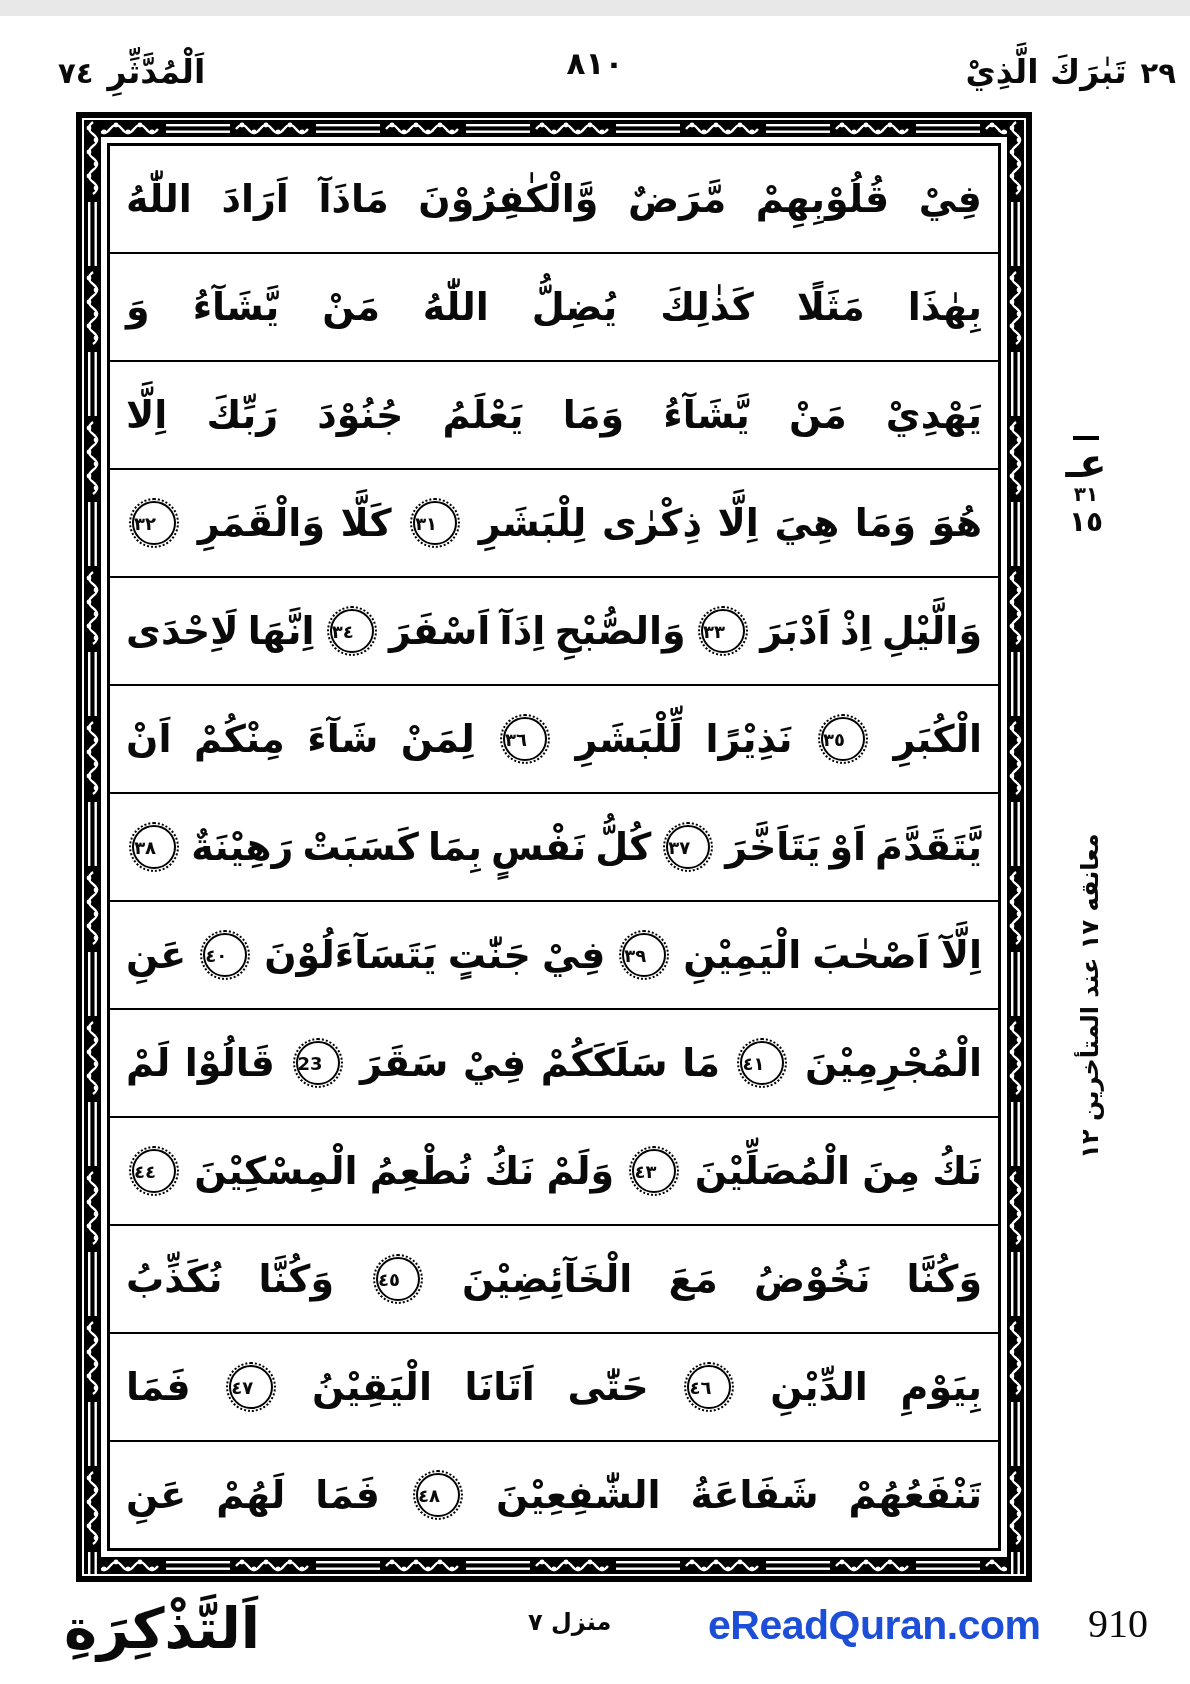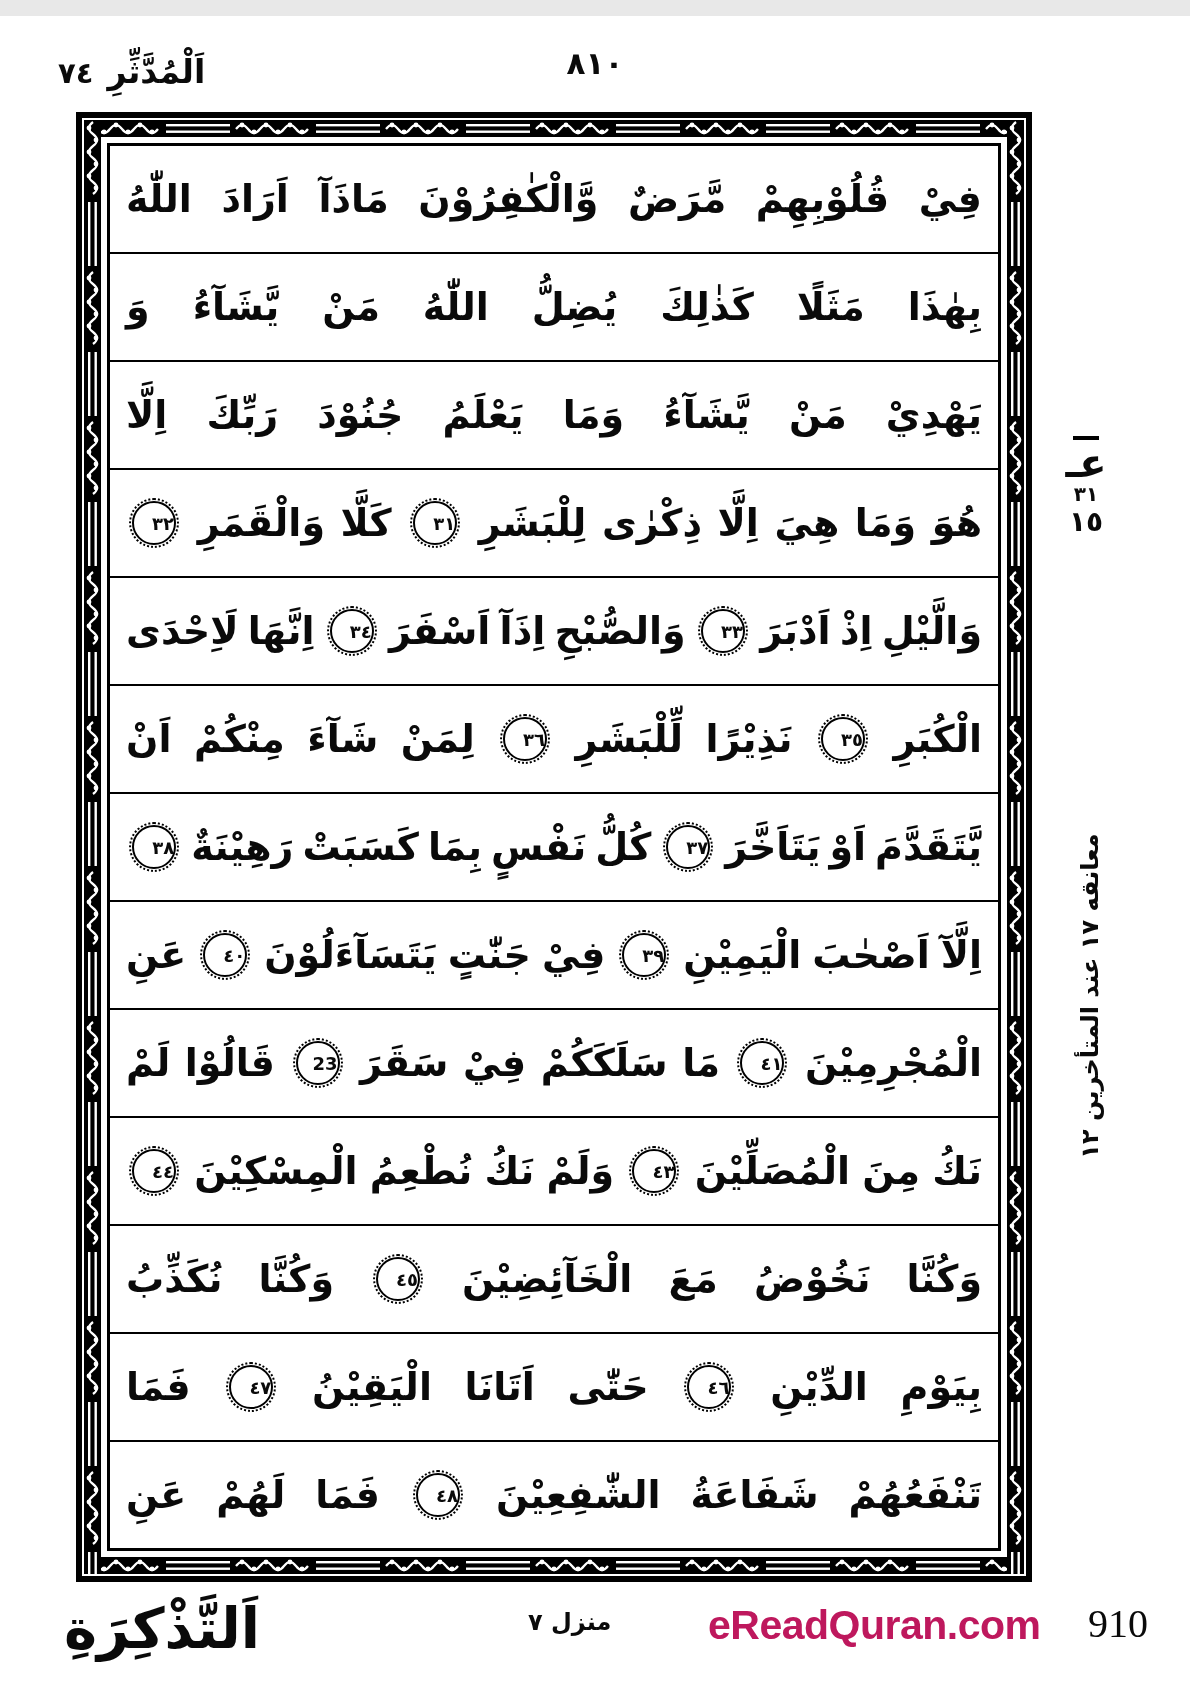--- a/index.html
+++ b/index.html
@@ -35,21 +35,21 @@
   .inner { width:100%; height:100%; border:3px solid #000;
            display:flex; flex-direction:column; background:#fff; }
 
   
   .qline { flex:1; display:flex; direction:rtl; align-items:center;
            justify-content:space-between; padding:0 16px;
            font-weight:bold; font-size:38px; white-space:nowrap;
            border-bottom:2.5px solid #000; overflow:visible; }
   .qline:last-child { border-bottom:none; }
   .word { display:inline-block; }
-  .ayah-marker { display:inline-flex; align-items:center; justify-content:flex-start;
+  .ayah-marker { display:inline-flex; align-items:center; justify-content:flex-end;
                  width:44px; height:44px; min-width:44px; border-radius:50%;
                  border:2px solid #000; outline:2px dotted #000; outline-offset:1.5px;
                  background:#fff; margin:0 6px; }
   .ayah-marker span { font-size:18px; font-weight:bold; line-height:1; padding-top:2px; }
 
   
   .ruku { position:absolute; left:1050px; top:420px; width:72px; text-align:center;
           font-weight:bold; line-height:1.05; }
   .ruku .dash { width:26px; border-top:4px solid #000; margin:0 auto 2px; }
   .ruku .ain  { font-size:40px; }
@@ -74,20 +74,24 @@
 </head>
 <body>
 
 <div id="screen">
 
   <div class="hdr hdr-left">
     <span class="hdr-num">٧٤</span>
     <span>اَلْمُدَّثِّرِ</span>
   </div>
   <div class="hdr-center">٨١٠</div>
+  <div class="hdr hdr-right">
+    <span>تَبٰرَكَ الَّذِيْ</span>
+    <span class="hdr-num">٢٩</span>
+  </div>
 
   <div class="frame">
     <div class="band">
 
       <svg class="vine vine-top" preserveAspectRatio="none">
         <defs>
           <pattern id="vh" width="150" height="17" patternUnits="userSpaceOnUse">
             <rect width="150" height="17" fill="#000"></rect>
             <path d="M2,9 Q8,1 14,9 T26,9 T38,9 T50,9 T62,9 T74,9" fill="none" stroke="#fff" stroke-width="2.2"></path>
             <circle cx="8" cy="5" r="2.4" fill="#fff"></circle>
@@ -309,16 +313,16 @@
     <div class="ain">عـ</div>
     <div class="n1">٣١</div>
     <div class="n2">١٥</div>
   </div>
   <div class="side-note-box">
     <span class="txt">معانقه ١٧ عند المتأخرين ١٢</span>
   </div>
 
   <div class="catchword">اَلتَّذْكِرَةِ</div>
   <div class="manzil">منزل ٧</div>
-  <div class="brand" style="color: #be185d;">eReadQuran.com</div>
+  <div class="brand" style="color: #1d4ed8;">eReadQuran.com</div>
   <div class="pagenum">910</div>
 
 </div>
 
 </body></html>

